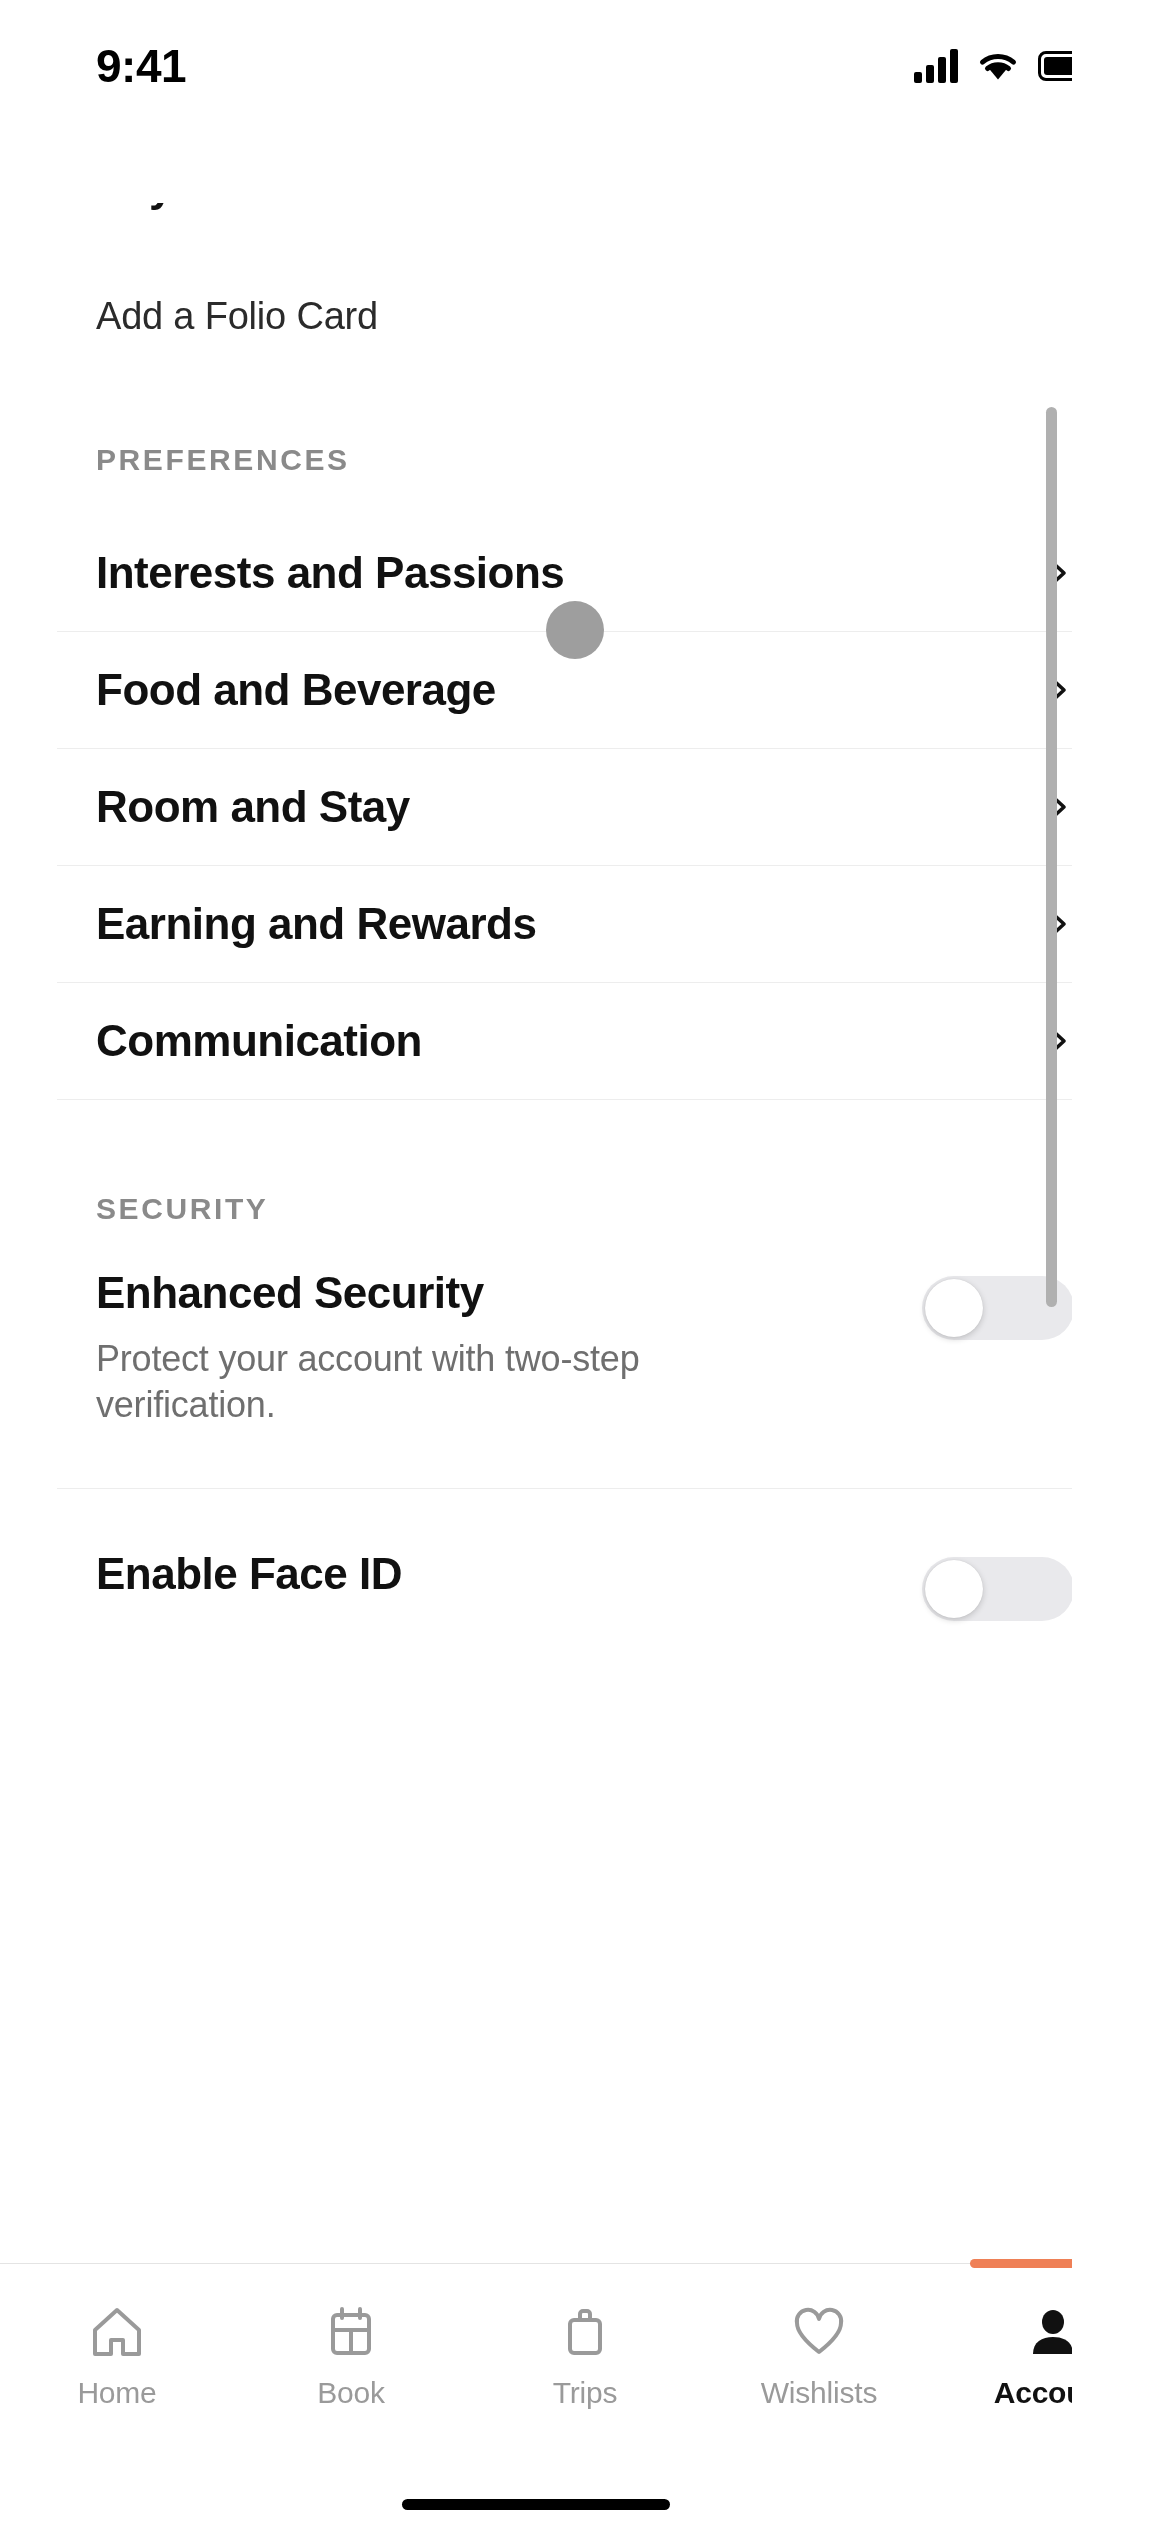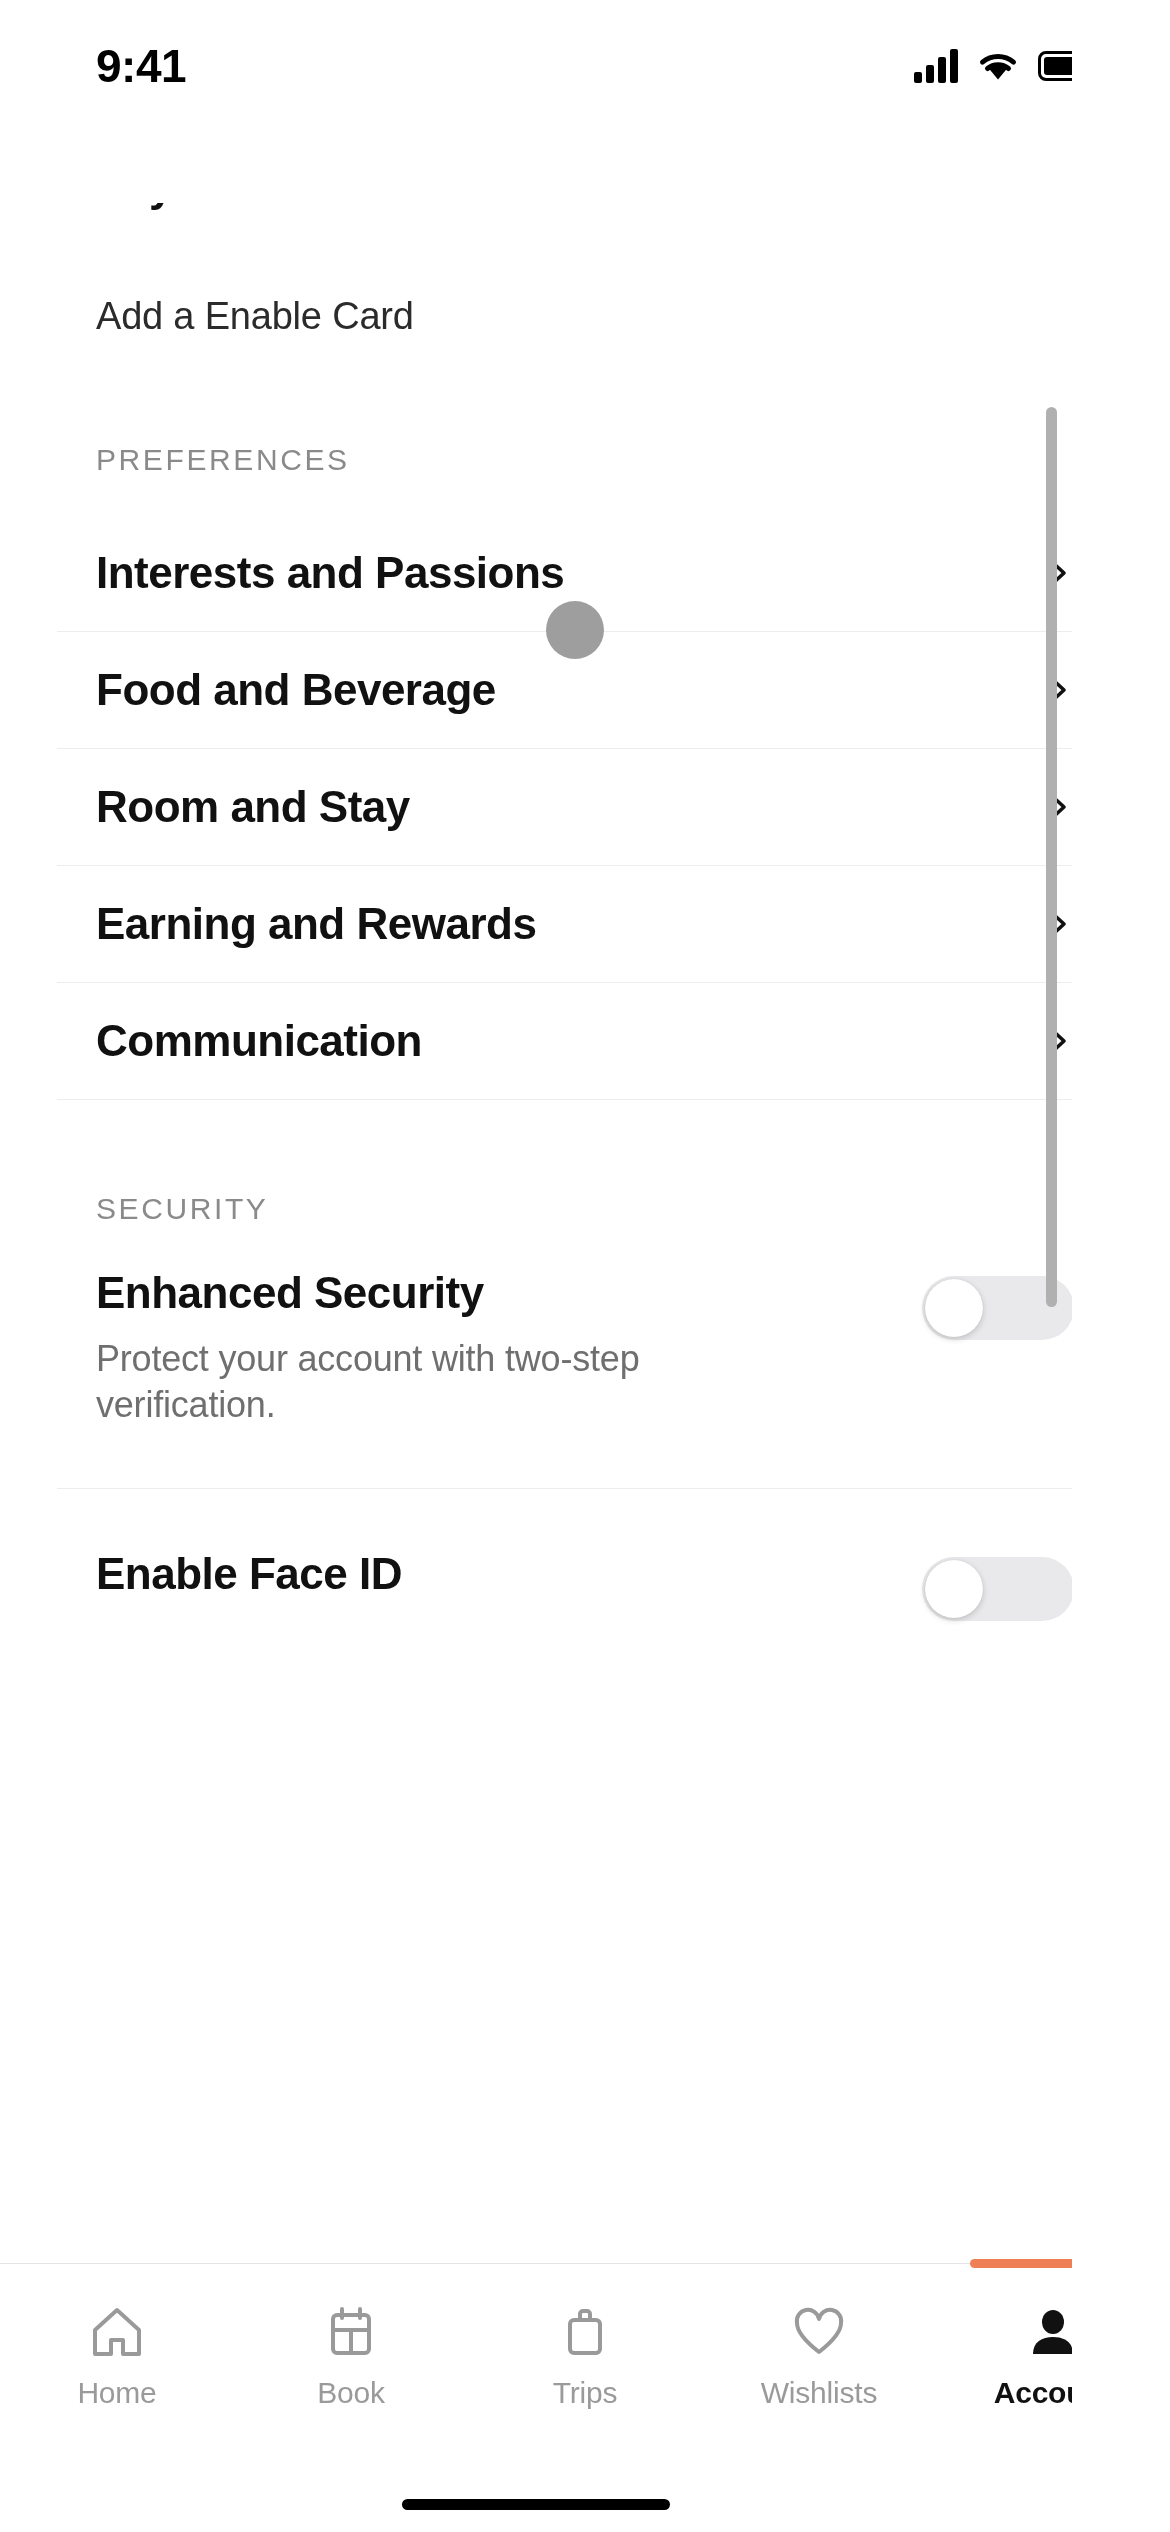--- a/index.html
+++ b/index.html
@@ -150,21 +150,21 @@
     padding: 0 96px;
     margin-top: 30px;
     font-size: 38px;
     color: #2b2b2b;
     letter-spacing: -0.2px;
   }
 
   .section-label {
     padding: 0 96px;
     font-size: 30px;
-    font-weight: 400;
+    font-weight: 700;
     color: #8a8a8a;
     letter-spacing: 2.6px;
   }
 
   .list-row {
     display: flex;
     align-items: center;
     justify-content: space-between;
     padding: 0 96px;
     height: 116px;
@@ -334,21 +334,21 @@
 
 
   <div class="content">
 
     <div class="clipped-row">
       <div class="clip-inner">
         <div class="clipped-title">Payment Information</div>
 
       </div>
     </div>
-    <div class="subrow-text">Add a Enable Card</div>
+    <div class="subrow-text">Add a Folio Card</div>
 
     <div style="height:105px"></div>
     <div class="section-label">PREFERENCES</div>
     <div style="height:38px"></div>
 
     <div class="list-row">
       <span class="list-row-label">Interests and Passions</span>
       <svg class="chevron" viewBox="0 0 34 34">
         <path d="M11 5 L24 17 L11 29" stroke="#111" stroke-width="3.6" fill="none" stroke-linecap="round" stroke-linejoin="round"></path>
       </svg>

